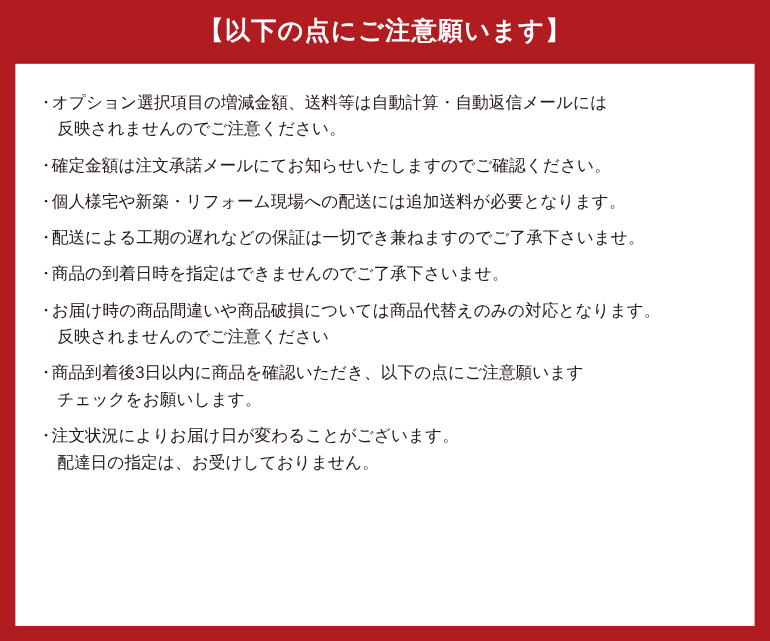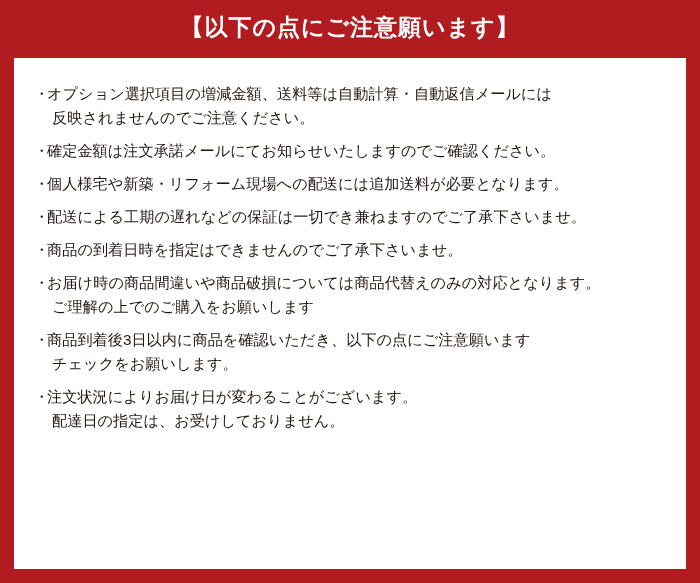--- a/index.html
+++ b/index.html
@@ -80,21 +80,21 @@
         <span class="notice-line first"><span class="bullet">・</span><span>個人様宅や新築・リフォーム現場への配送には追加送料が必要となります。</span></span>
       </div>
       <div class="notice-item">
         <span class="notice-line first"><span class="bullet">・</span><span>配送による工期の遅れなどの保証は一切でき兼ねますのでご了承下さいませ。</span></span>
       </div>
       <div class="notice-item">
         <span class="notice-line first"><span class="bullet">・</span><span>商品の到着日時を指定はできませんのでご了承下さいませ。</span></span>
       </div>
       <div class="notice-item">
         <span class="notice-line first"><span class="bullet">・</span><span>お届け時の商品間違いや商品破損については商品代替えのみの対応となります。</span></span>
-        <span class="notice-line cont"><span>ご理解の上でのご購入をお願いします</span></span>
+        <span class="notice-line cont"><span>反映されませんのでご注意ください</span></span>
       </div>
       <div class="notice-item">
         <span class="notice-line first"><span class="bullet">・</span><span>商品到着後3日以内に商品を確認いただき、以下の点にご注意願います</span></span>
         <span class="notice-line cont"><span>チェックをお願いします。</span></span>
       </div>
       <div class="notice-item">
         <span class="notice-line first"><span class="bullet">・</span><span>注文状況によりお届け日が変わることがございます。</span></span>
         <span class="notice-line cont"><span>配達日の指定は、お受けしておりません。</span></span>
       </div>
     </div>

